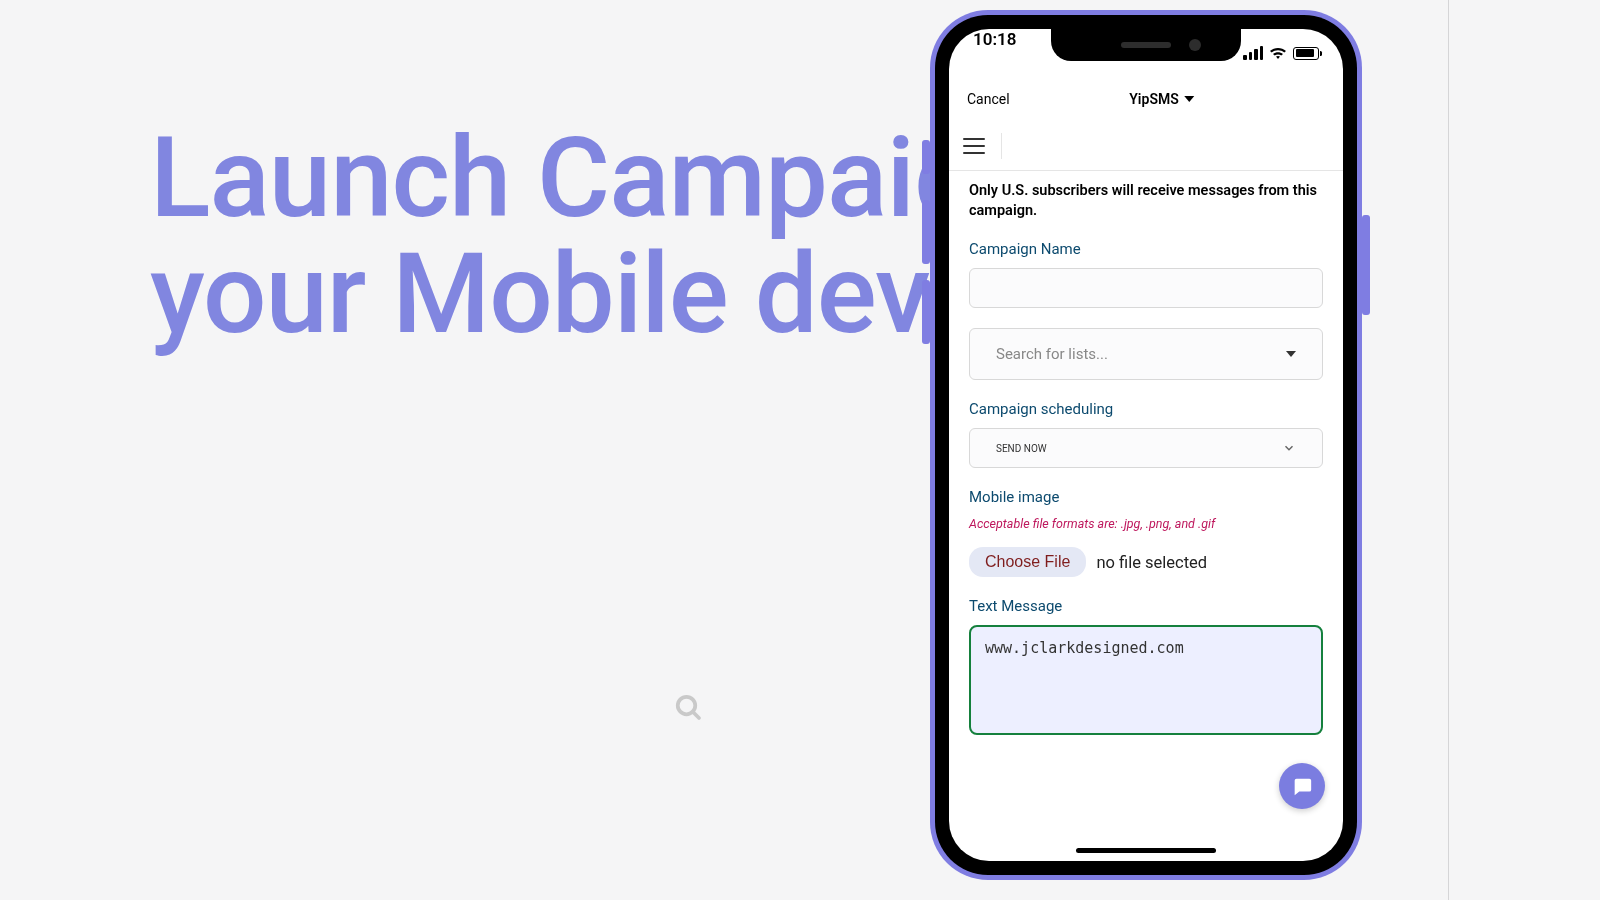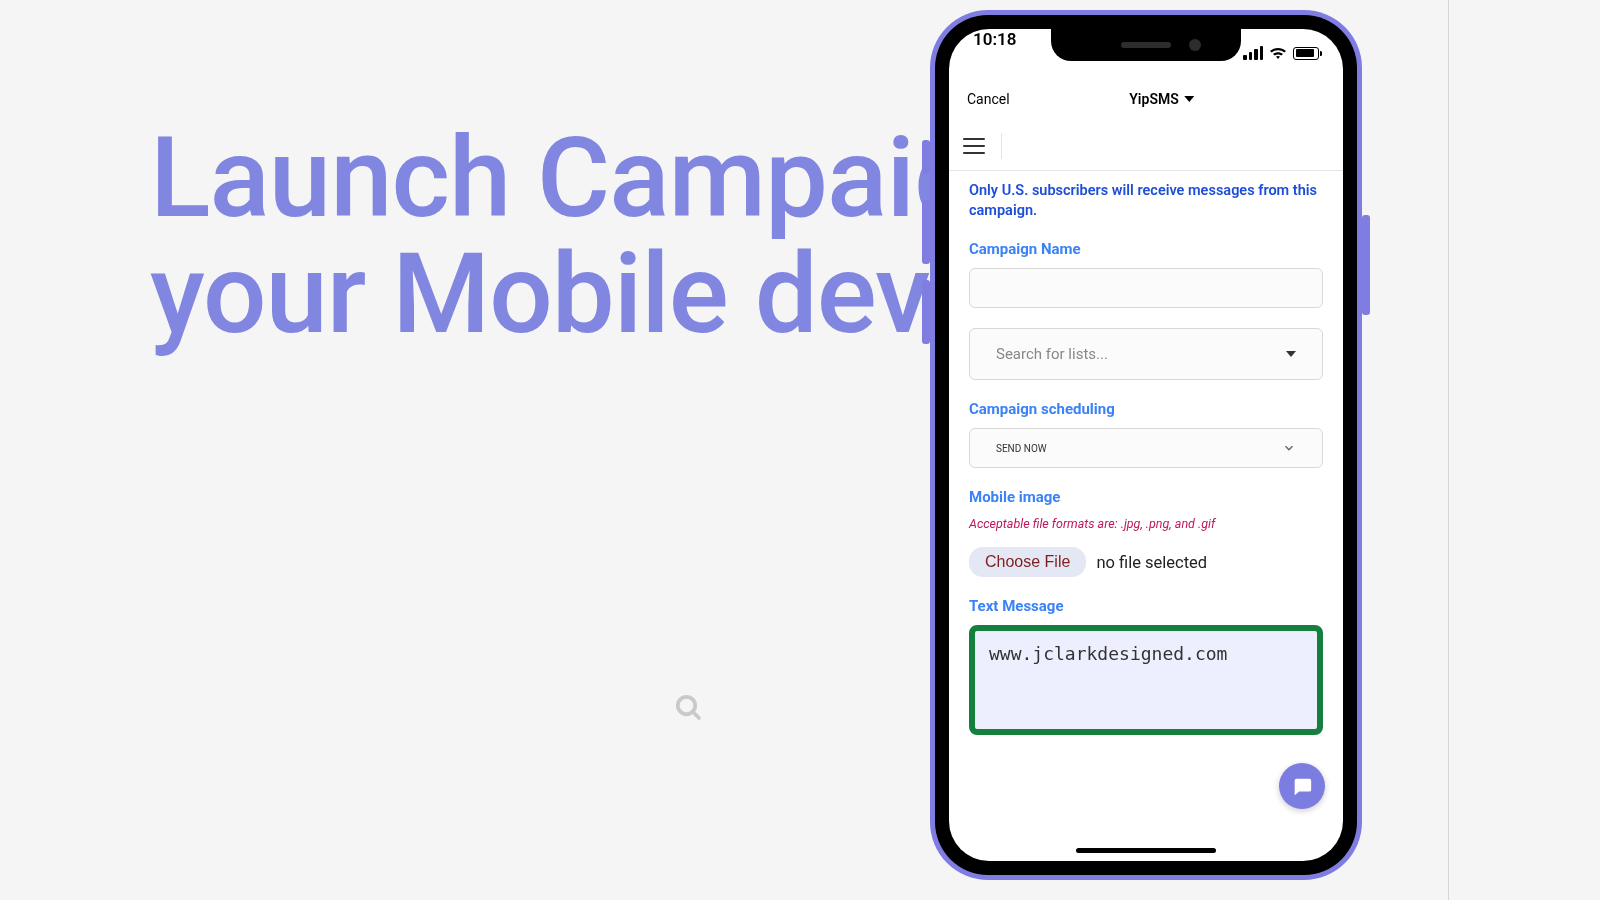--- a/index.html
+++ b/index.html
@@ -151,31 +151,31 @@
     padding: 10px 20px 0 20px;
     overflow: hidden;
   }
   .page-title {
     text-align: center;
     font-size: 25px;
     font-weight: 700;
     margin-bottom: 14px;
   }
   .notice {
-    color: #1d4ed8;
+    color: #000000;
     font-weight: 600;
     font-size: 14.5px;
     line-height: 1.35;
     margin-bottom: 20px;
   }
   .field-label {
-    font-weight: 700;
+    font-weight: 400;
     font-size: 15px;
     margin-bottom: 10px;
-    color: #3b82f6;
+    color: #0c4a6e;
   }
   .input {
     width: 100%;
     height: 40px;
     border: 1px solid #d8d8d8;
     border-radius: 6px;
     background: #fbfbfc;
     margin-bottom: 20px;
     padding: 0 14px;
     font-size: 15px;
@@ -228,25 +228,25 @@
     border-radius: 14px;
     padding: 6px 16px;
     font-size: 16px;
     font-weight: 400;
     cursor: pointer;
   }
   .file-status { font-size: 16.5px; color: #222; }
   .textarea {
     width: 100%;
     min-height: 110px;
-    border: 6px solid #15803d;
+    border: 2px solid #15803d;
     border-radius: 8px;
     background: #edefff;
     padding: 12px 14px;
-    font-size: 18px;
+    font-size: 15px;
     color: #333;
     resize: none;
   }
   .chat-bubble {
     position: absolute;
     right: 18px;
     bottom: 52px;
     width: 46px;
     height: 46px;
     background: #7b7de0;

